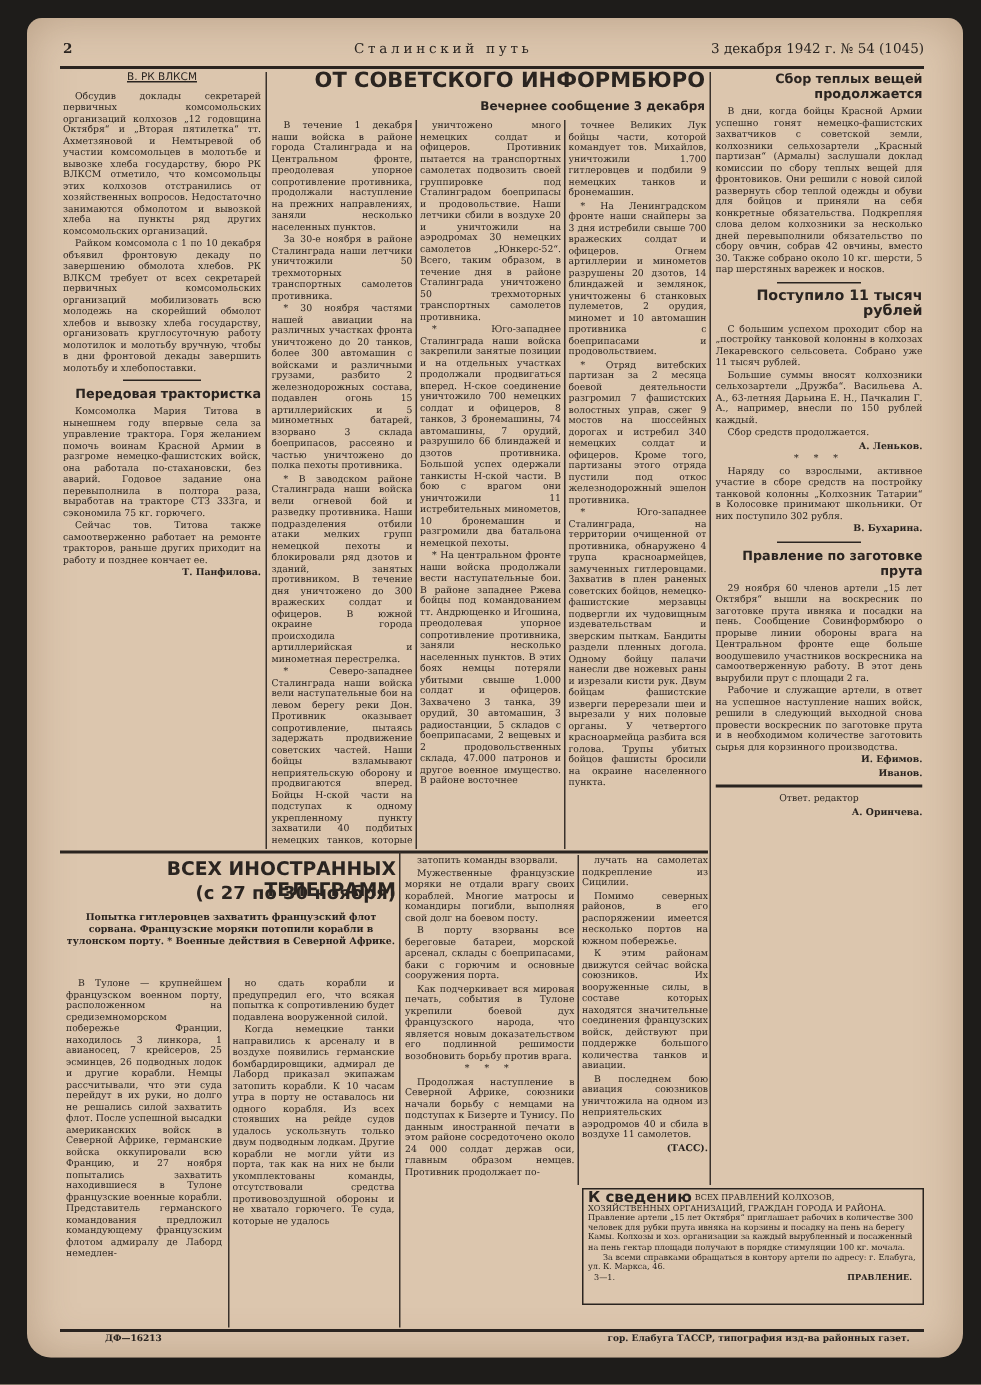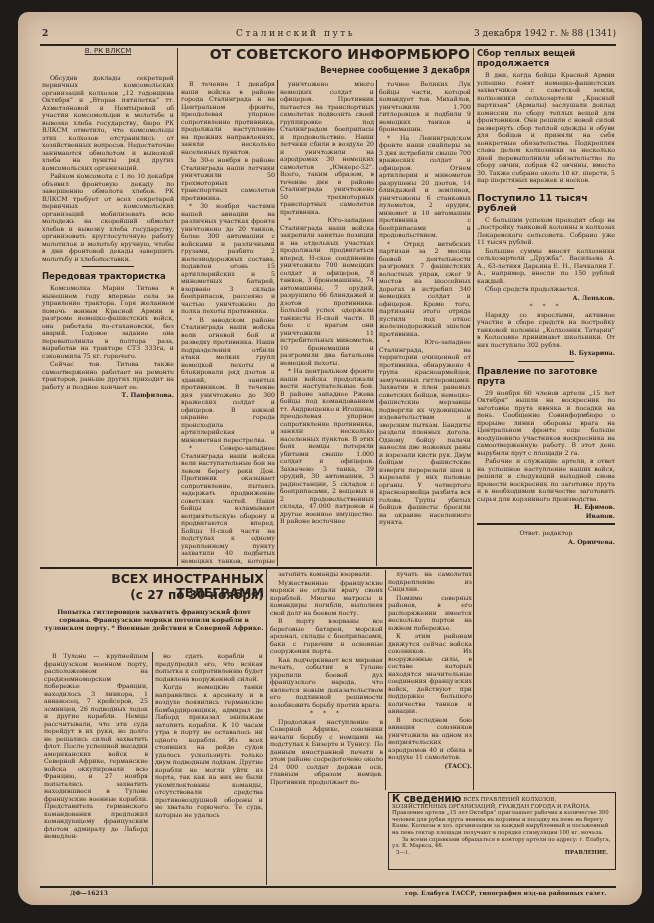--- a/index.html
+++ b/index.html
@@ -6,40 +6,40 @@
   body{width:654px;height:923px;background:#1e1c1a;position:relative;overflow:hidden;font-family:"DejaVu Serif",serif;color:#2a2420;}
   .paper{position:absolute;left:18px;top:12px;width:624px;height:893px;background:#dcc6ae;border-radius:10px 10px 16px 16px;box-shadow:inset 0 0 30px rgba(120,90,60,.35);}
   .head{position:absolute;left:40px;top:28px;width:576px;height:14px;font-size:9px;}
   .head .pg{position:absolute;left:2px;top:0;font-weight:bold;}
   .head .np{position:absolute;left:196px;top:0;letter-spacing:2.5px;}
   .head .dt{position:absolute;right:0;top:0;}
   .rule{position:absolute;left:40px;width:576px;border-top:2px solid #2a2420;}
   .vrule{position:absolute;border-left:1px solid #3a322c;}
   .col{position:absolute;font-size:6.2px;line-height:7.5px;text-align:justify;overflow:hidden;}
   .col p{margin:0 0 1px 0;text-indent:8px;}
-  .kicker{font-family:"DejaVu Sans",sans-serif;font-size:7px;text-align:center;text-decoration:underline;margin-bottom:18px;}
+  .kicker{font-family:"DejaVu Sans",sans-serif;font-size:7px;text-align:center;text-decoration:underline;margin-bottom:5px;}
   .h1{font-family:"DejaVu Sans",sans-serif;font-weight:bold;text-align:center;font-size:9.5px;line-height:11px;margin:2px 0 4px;}
-  .h2{font-family:"DejaVu Sans",sans-serif;font-weight:bold;text-align:left;font-size:8.5px;line-height:10px;margin:4px 0 3px;}
+  .h2{font-family:"DejaVu Sans",sans-serif;font-weight:bold;text-align:right;font-size:8.5px;line-height:10px;margin:4px 0 3px;}
   .sig{text-align:right;font-weight:bold;margin:2px 4px 2px 0;text-indent:0 !important;}
   .sep{width:40%;margin:4px auto;border-top:1.5px solid #2a2420;}
   .stars{text-align:center;letter-spacing:4px;text-indent:0 !important;}
   .big-title{position:absolute;font-family:"DejaVu Sans",sans-serif;font-weight:bold;text-align:right;}
   .ad{position:absolute;left:388px;top:792px;width:228px;height:78px;border:1.5px solid #2a2420;font-size:5.4px;line-height:6.6px;padding:3px;box-sizing:border-box;}
   .ad .adh{font-family:"DejaVu Sans",sans-serif;font-weight:bold;font-size:10px;float:left;margin-right:2px;}
   .foot{position:absolute;font-size:6px;font-weight:bold;}
 </style>
 </head>
 <body>
 
 <div class="paper"></div>
 
 <div class="head">
   <span class="pg">2</span>
   <span class="np">Сталинский путь</span>
-  <span class="dt">3 декабря 1942 г. № 88 (1341)</span>
+  <span class="dt">3 декабря 1942 г. № 54 (1045)</span>
 </div>
 <div class="rule" style="top:44px"></div>
 
 <div class="col" style="left:42px;top:48px;width:132px;height:515px">
   <div class="kicker">В. РК ВЛКСМ</div>
   <p>Обсудив доклады секретарей первичных комсомольских организаций колхозов „12 годовщина Октября“ и „Вторая пятилетка“ тт. Ахметзяновой и Немтыревой об участии комсомольцев в молотьбе и вывозке хлеба государству, бюро РК ВЛКСМ отметило, что комсомольцы этих колхозов отстранились от хозяйственных вопросов. Недостаточно занимаются обмолотом и вывозкой хлеба на пункты ряд других комсомольских организаций.</p>
   <p>Райком комсомола с 1 по 10 декабря объявил фронтовую декаду по завершению обмолота хлебов. РК ВЛКСМ требует от всех секретарей первичных комсомольских организаций мобилизовать всю молодежь на скорейший обмолот хлебов и вывозку хлеба государству, организовать круглосуточную работу молотилок и молотьбу вручную, чтобы в дни фронтовой декады завершить молотьбу и хлебопоставки.</p>
   <div class="sep"></div>
   <div class="h2">Передовая трактористка</div>
   <p>Комсомолка Мария Титова в нынешнем году впервые села за управление трактора. Горя желанием помочь воинам Красной Армии в разгроме немецко-фашистских войск, она работала по-стахановски, без аварий. Годовое задание она перевыполнила в полтора раза, выработав на тракторе СТЗ 333га, и сэкономила 75 кг. горючего.</p>

